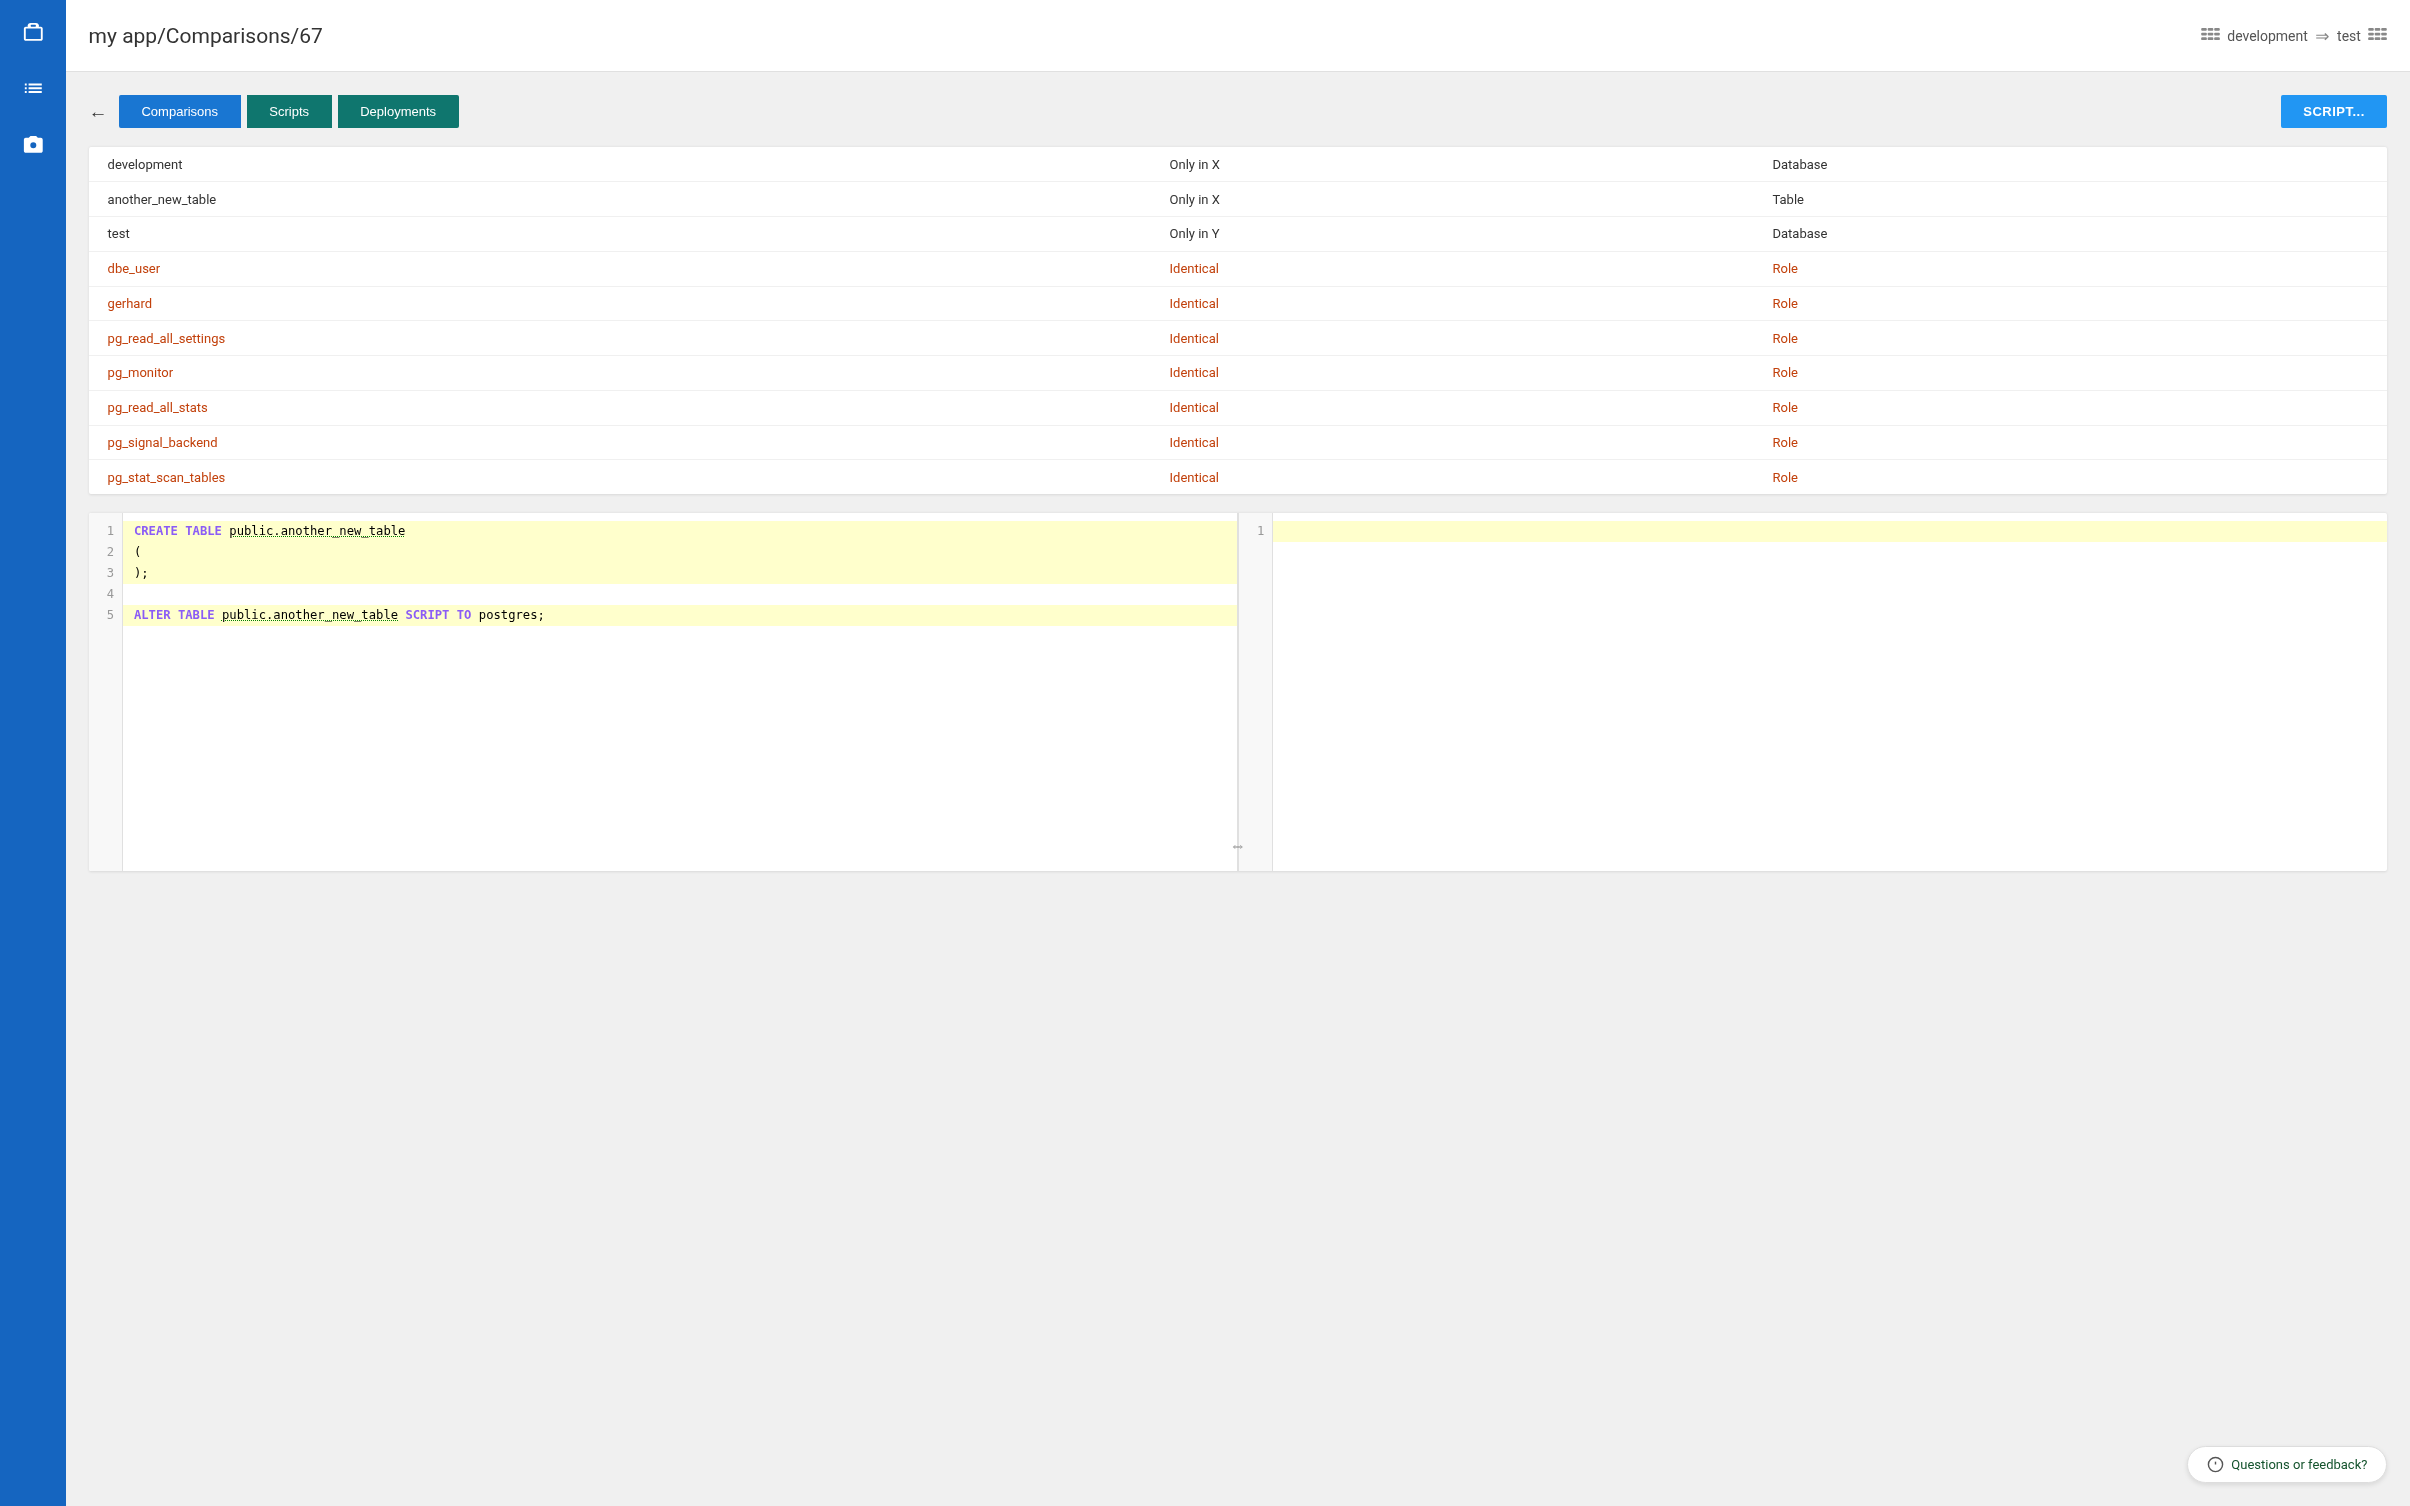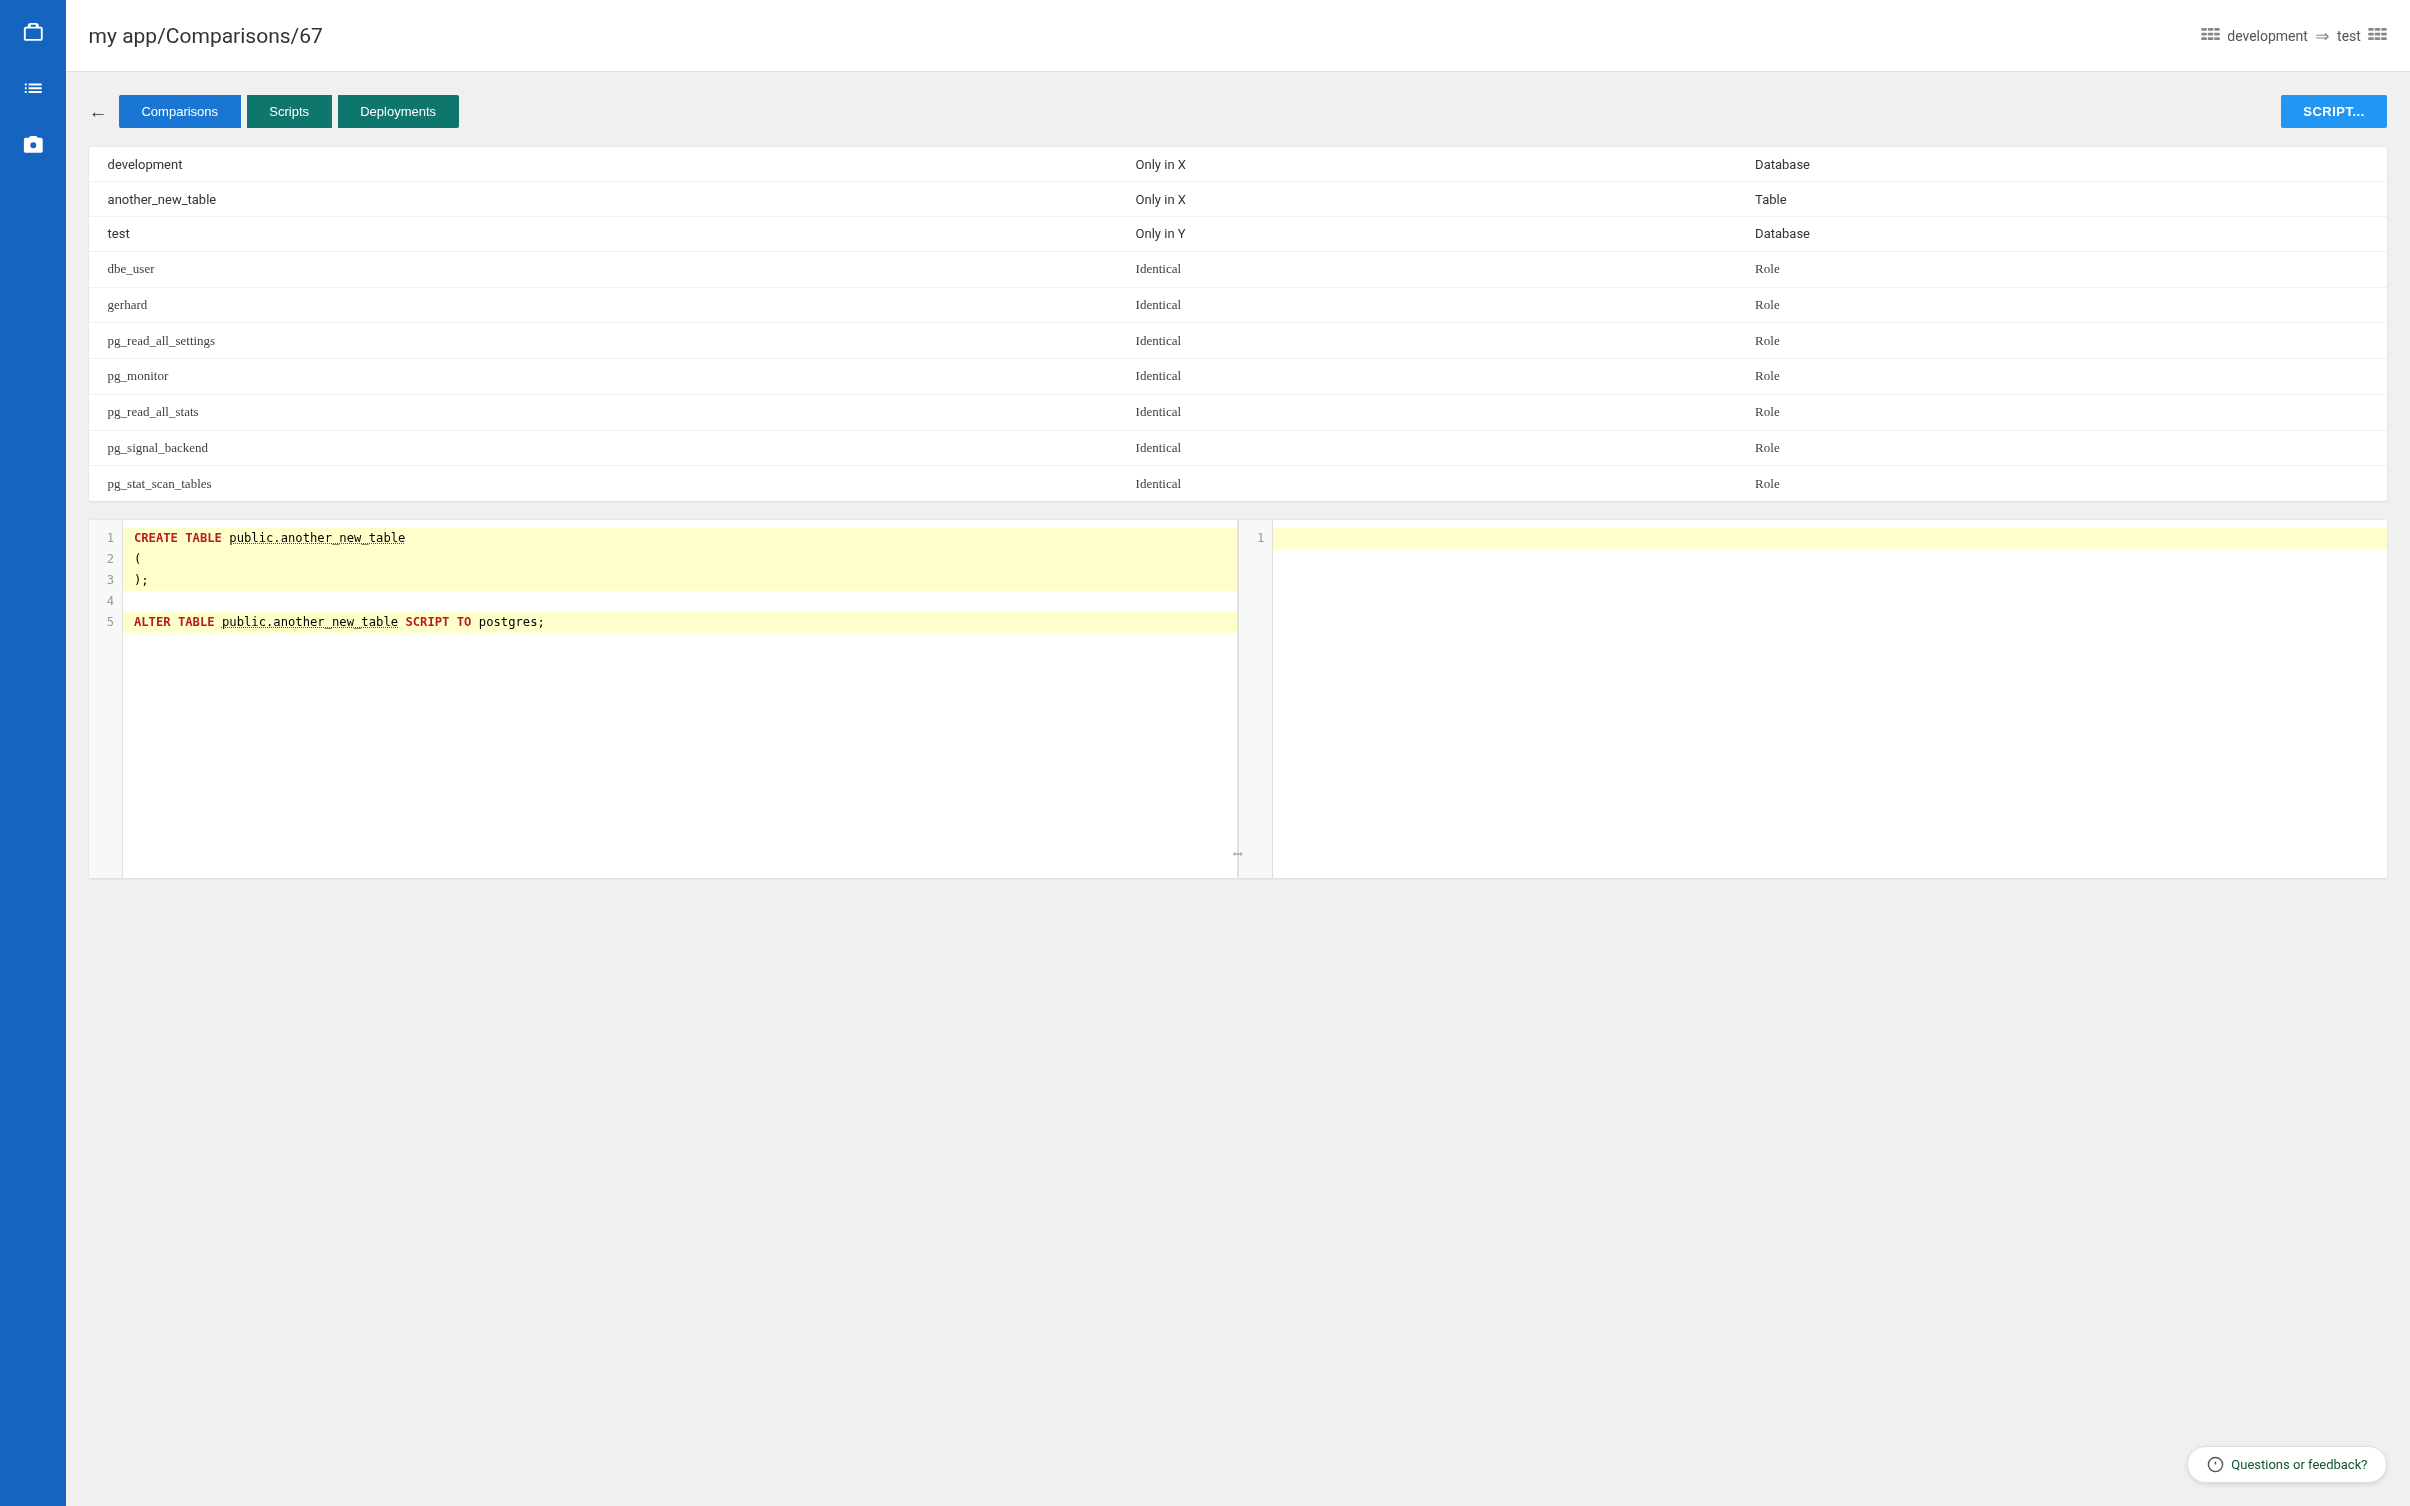--- a/index.html
+++ b/index.html
@@ -134,22 +134,21 @@
     }
     .comparison-table tr:last-child {
       border-bottom: none;
     }
     .comparison-table td {
       padding: 9.4px 19px;
       font-size: 13px;
       color: #333;
     }
     .comparison-table tr.greyed td {
-      color: #404040;
-      font-family: Liberation Serif, serif;
+      color: #c2410c;
     }
 
     
     .diff-panel {
       background: white;
       border-radius: 1.9px;
       box-shadow: 0 0.9px 2.8px rgba(0,0,0,0.1);
       display: flex;
       overflow: hidden;
       min-height: 358px;
@@ -208,21 +207,21 @@
     .diff-arrows {
       position: absolute;
       bottom: 15px;
       left: 50%;
       transform: translateX(-50%);
       color: #888;
       font-size: 17px;
       white-space: nowrap;
     }
 
-    .code-keyword { color: #b91c1c; font-weight: bold; }
+    .code-keyword { color: #8b5cf6; font-weight: bold; }
     .code-underline { text-decoration: underline; text-decoration-style: dotted; text-decoration-color: green; }
 
     
     .feedback-btn {
       position: fixed;
       bottom: 22.6px;
       right: 22.6px;
       background: white;
       border: 0.9px solid #ddd;
       border-radius: 22.6px;

